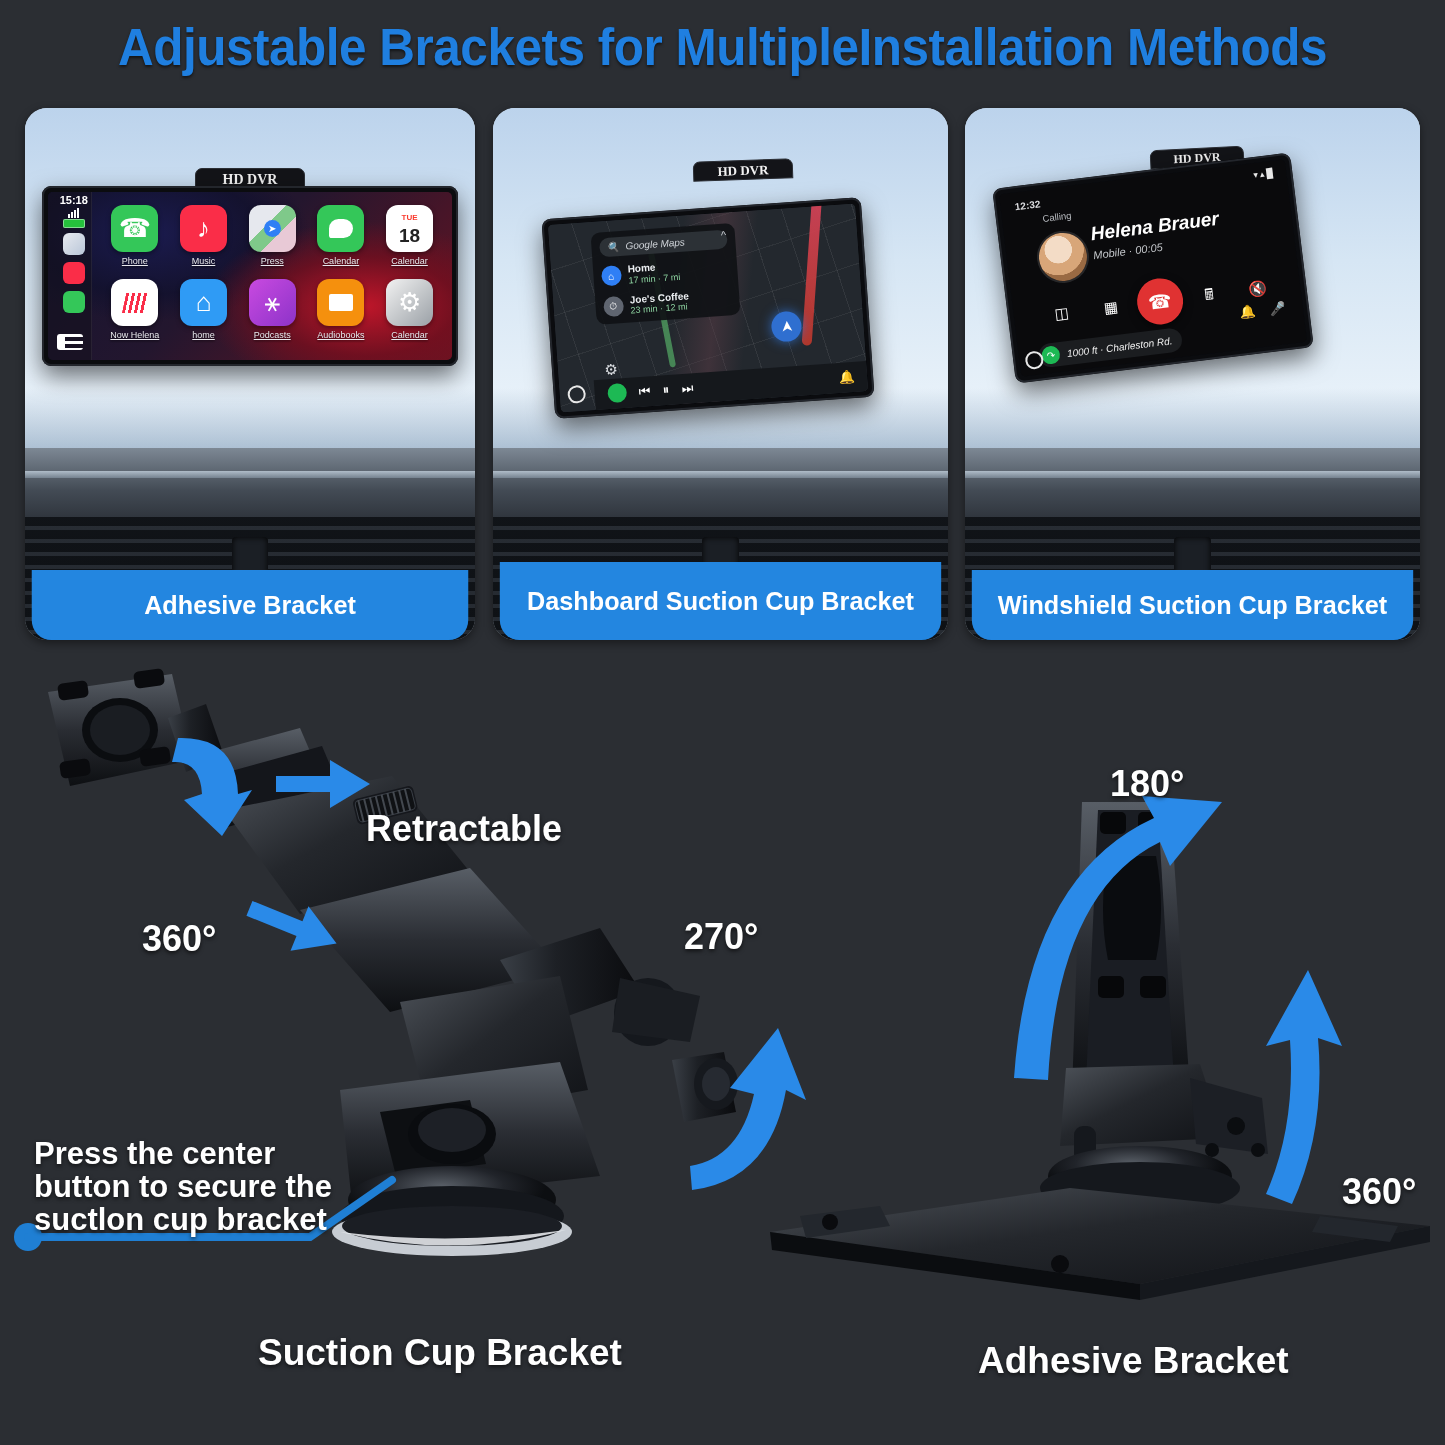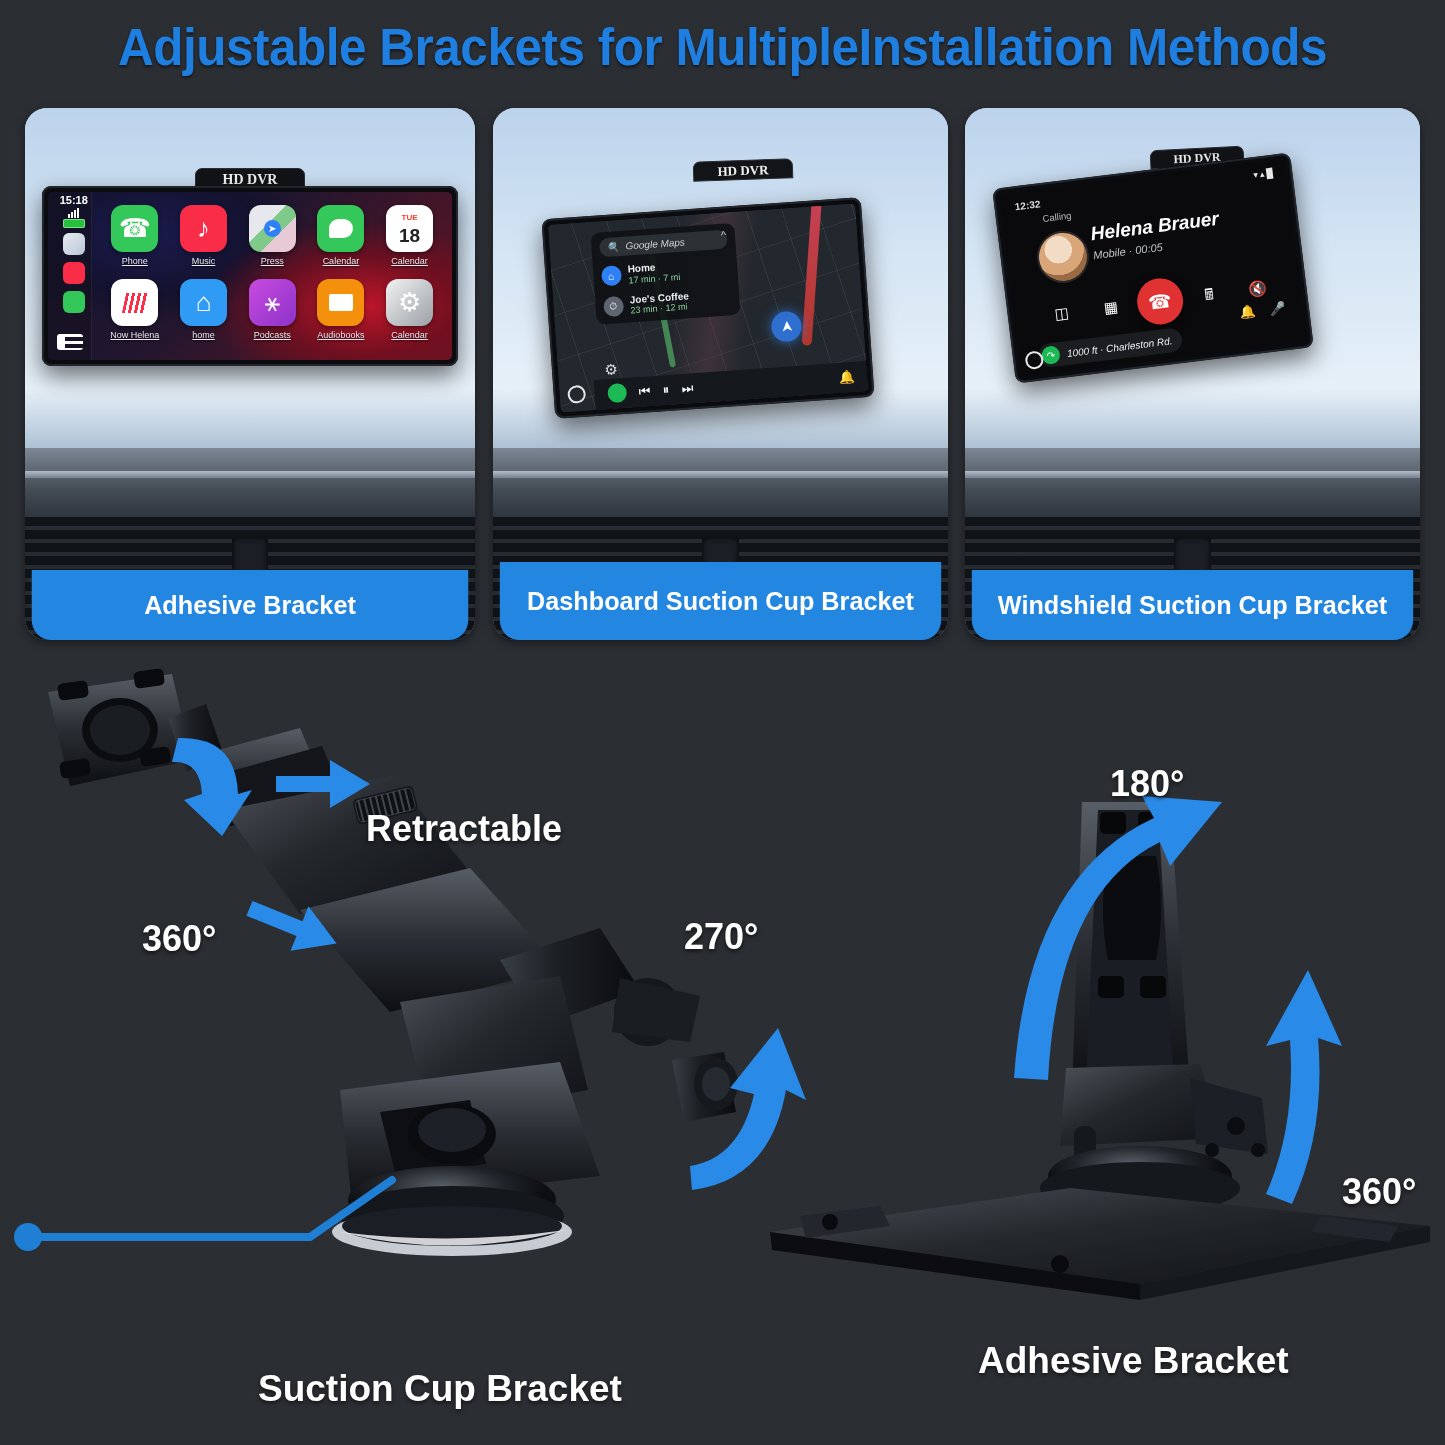--- a/index.html
+++ b/index.html
@@ -608,19 +608,20 @@
 
     <g>
       <circle cx="28" cy="577" r="14" fill="#1f7fd4"></circle>
       <path d="M28 577 L310 577 L392 520" stroke="#1f7fd4" stroke-width="8" fill="none" stroke-linecap="round"></path>
     </g>
   </svg>
 
   <div class="annot word" style="left:366px; top:120px;">Retractable</div>
   <div class="annot deg" style="left:142px; top:230px;">360°</div>
   <div class="annot deg" style="left:684px; top:228px;">270°</div>
+  <div class="annot para" style="left:34px; top:450px;">Press the center button to secure the suctlon cup bracket</div>
 
   <div class="annot deg" style="left:1110px; top:75px;">180°</div>
   <div class="annot deg" style="left:1342px; top:483px;">360°</div>
 
-  <div class="bottom-label" style="left:258px; top:708px;">Suction Cup Bracket</div>
+  <div class="bottom-label" style="left:258px; top:672px;">Suction Cup Bracket</div>
   <div class="bottom-label" style="left:978px; top:680px;">Adhesive Bracket</div>
 </div>
 
 </body></html>

